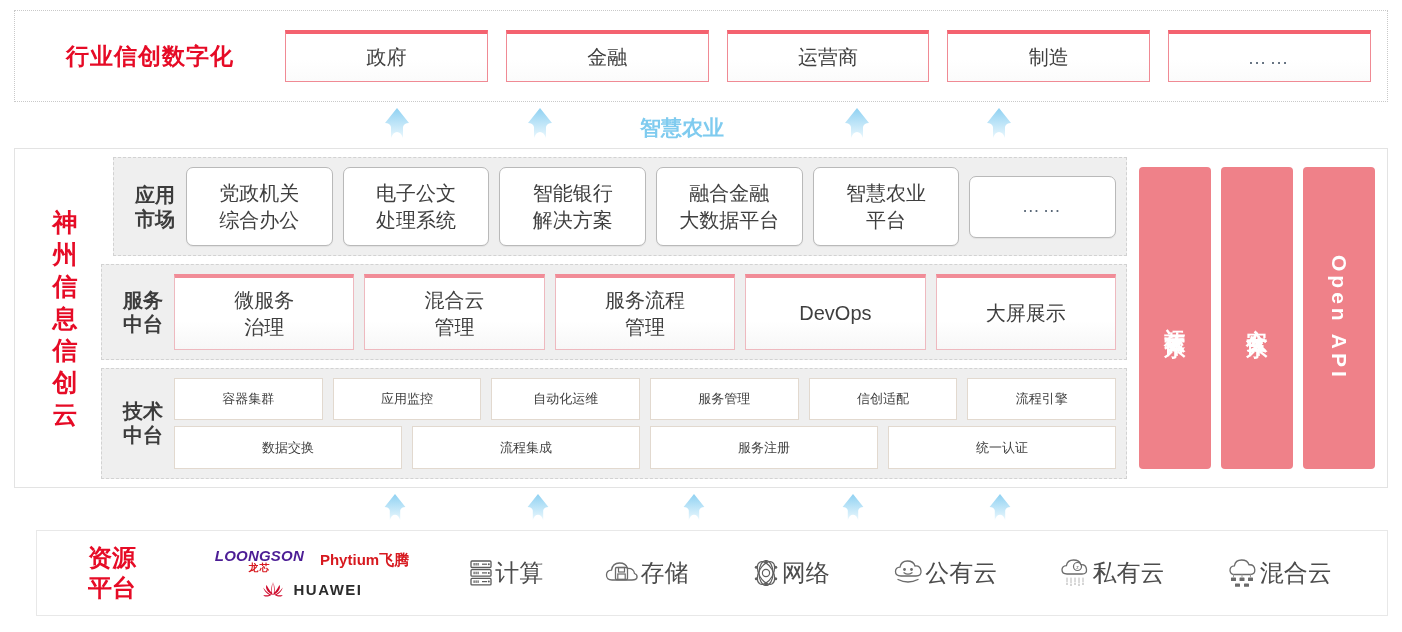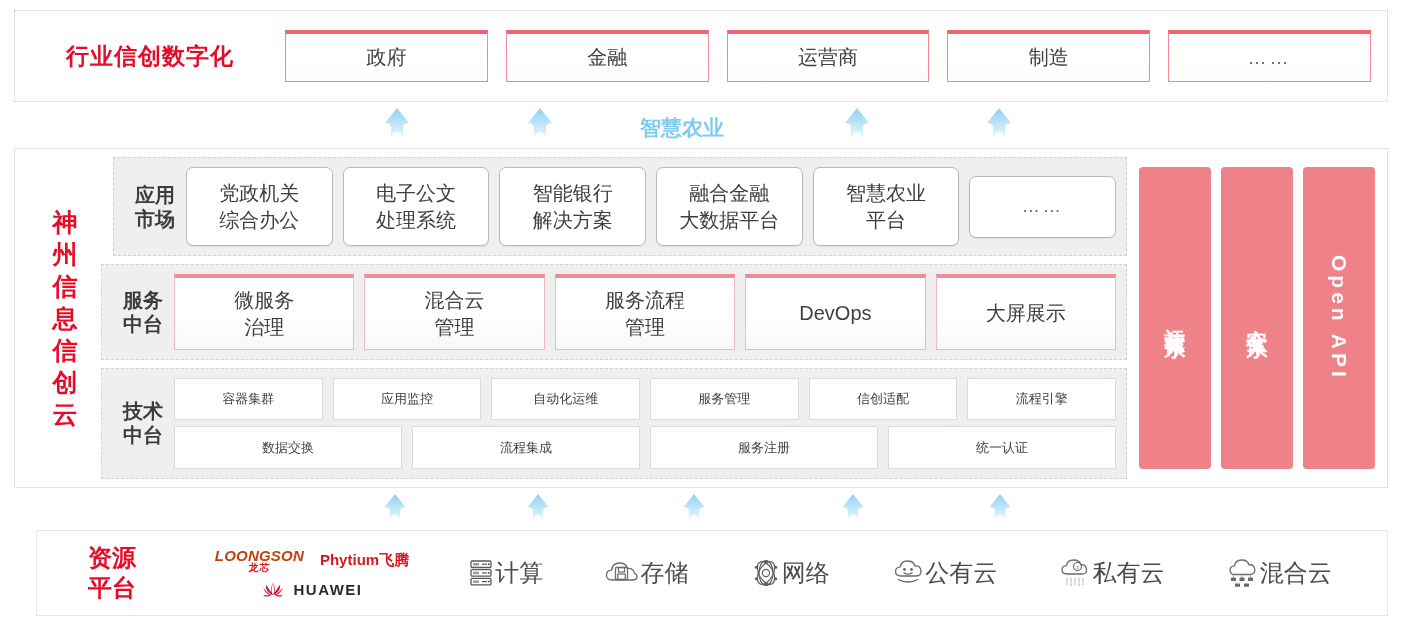--- a/index.html
+++ b/index.html
@@ -154,21 +154,21 @@
     width: 150px; text-align: center;
     color: #E60B26; font-size: 24px; font-weight: bold; line-height: 1.25;
   }
   .vendor-logos {
     width: 250px; display: flex; flex-direction: column;
     align-items: center; justify-content: center; gap: 8px;
   }
   .vendor-row { display: flex; align-items: center; justify-content: center; gap: 16px; }
   .logo-loongson { display:flex; flex-direction:column; align-items:center; line-height:1; }
   .logo-loongson .en {
-    color:#c2410c; font-weight:bold; font-size:15px; font-style: italic;
+    color:#4c1d95; font-weight:bold; font-size:15px; font-style: italic;
     letter-spacing:.2px;
   }
   .logo-loongson .cn { color:#D7191F; font-weight:bold; font-size:10px; letter-spacing:1px; }
   .logo-phytium { color:#D7191F; font-weight:bold; font-size:15px; white-space:nowrap; }
   .logo-huawei { display:flex; align-items:center; gap:10px; }
   .logo-huawei .hw-text { color:#2b2b2b; font-weight:bold; font-size:15px; letter-spacing:1.5px; }
 
   .resource-items { flex:1; display:flex; align-items:center; justify-content:space-around; padding-right: 24px; }
   .res-item { display:flex; align-items:center; gap:1px; }
   .res-item .res-label { font-size:24px; color:#4c4c4c; }

